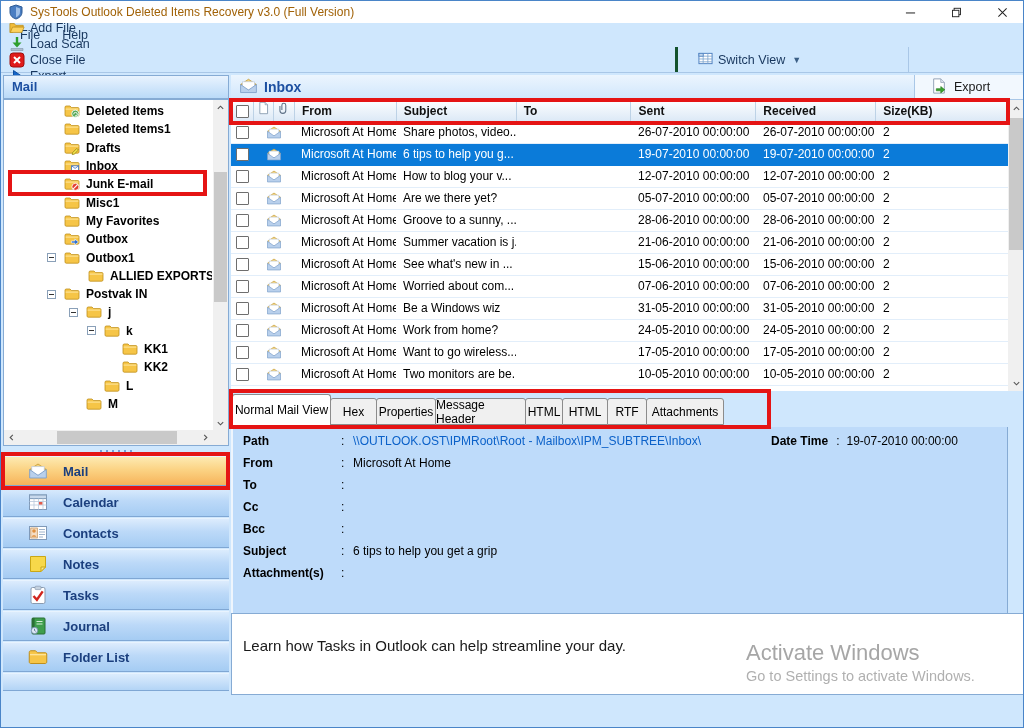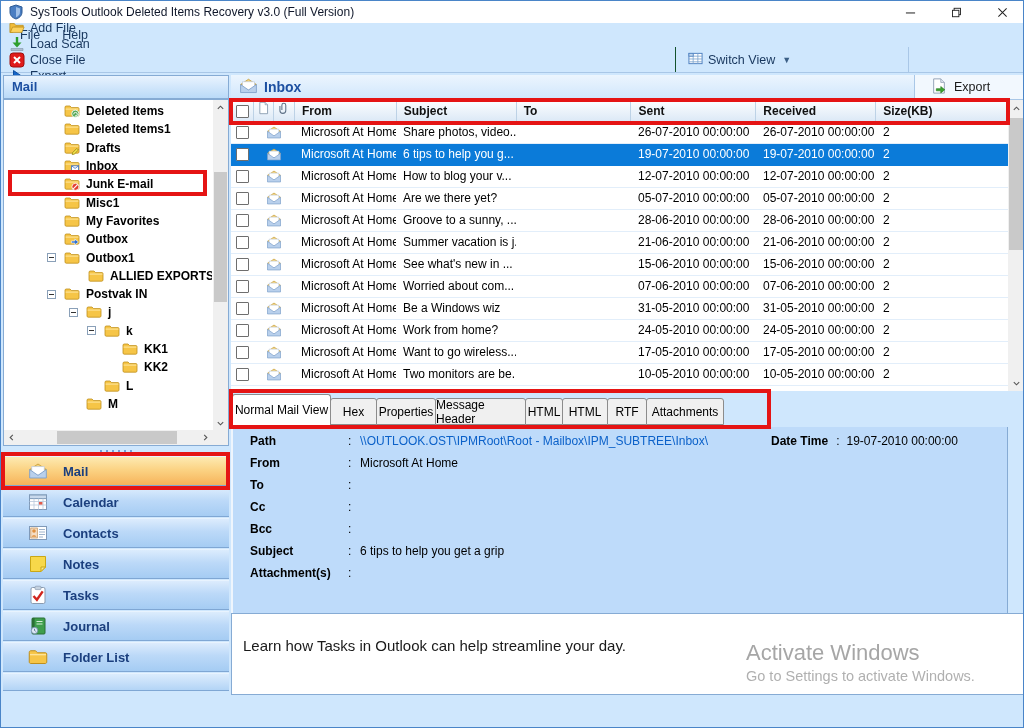--- a/index.html
+++ b/index.html
@@ -3,32 +3,32 @@
 <meta charset="utf-8">
 <style>
   * { margin:0; padding:0; box-sizing:border-box; }
   html,body { width:1024px; height:728px; }
   body { font-family:"Liberation Sans", sans-serif; }
   #root { position:relative; width:1024px; height:728px; background:#cfe7fd; overflow:hidden; border:1px solid #4a85c8; }
 
   
   #titlebar { position:absolute; left:0; top:0; width:1024px; height:22px; background:#ffffff; }
   #app-icon { position:absolute; left:7px; top:3px; width:16px; height:16px; }
-  #title { position:absolute; left:29px; top:4px; font-size:12px; color:#0f172a; white-space:nowrap; }
+  #title { position:absolute; left:29px; top:4px; font-size:12px; color:#a16207; white-space:nowrap; }
   #win-controls { position:absolute; right:0; top:0; height:22px; display:flex; }
   .win-btn { width:46px; height:22px; display:flex; align-items:center; justify-content:center; }
   .win-btn svg { width:11px; height:11px; }
 
   
   #menubar { position:absolute; left:0; top:22px; width:1024px; height:24px; background:#cfe7fd; display:flex; align-items:center; padding-left:8px; }
   .menu-item { padding:2px 11px; font-size:12.5px; color:#17365d; }
   #toolbar { position:absolute; left:0; top:46px; width:1024px; height:26px; background:#cfe7fd; border-bottom:1px solid #a9c7e7; display:flex; align-items:center; padding-left:8px; }
   .tb-item { display:flex; align-items:center; gap:5px; margin-right:17px; font-size:12.5px; color:#17365d; }
   .tb-item svg { width:16px; height:16px; display:block; }
-  #switch-view { position:absolute; left:674px; top:0; width:234px; height:25px; border-left:1px solid #14532d; border-right:1px solid #a9c7e7; display:flex; align-items:center; gap:5px; padding-left:12px; font-size:12.5px; color:#17365d; }
+  #switch-view { position:absolute; left:674px; top:0; width:234px; height:25px; border-left:3px solid #14532d; border-right:1px solid #a9c7e7; display:flex; align-items:center; gap:5px; padding-left:20px; font-size:12.5px; color:#17365d; }
   #switch-view svg { width:15px; height:15px; }
   .caret { font-size:9px; color:#3b5f86; margin-left:2px; }
 
   
   #sidebar-header { position:absolute; left:2px; top:74px; width:226px; height:24px; background:linear-gradient(180deg,#e9f3fe,#badaf8); border:1px solid #86abd4; color:#1c4fa1; font-weight:bold; font-size:13px; line-height:22px; padding-left:8px; }
   #tree-wrap { position:absolute; left:2px; top:98px; width:226px; height:347px; background:#fff; border:1px solid #86abd4; overflow:hidden; }
   #tree { position:absolute; left:0; top:2px; width:208px; height:330px; overflow:hidden; }
   .tree-item { position:relative; height:18.3px; display:flex; align-items:center; font-size:12px; font-weight:bold; color:#000; white-space:nowrap; }
   .tree-item .t-icon { width:16px; height:16px; flex:0 0 16px; }
   .tree-item .t-icon svg { width:16px; height:16px; display:block; }
@@ -81,21 +81,21 @@
   #list-vscroll { position:absolute; left:1007px; top:99px; width:16px; height:291px; }
 
   
   #tabs { position:absolute; left:231px; top:392px; width:545px; height:34px; }
   .tab { position:absolute; top:5px; height:27px; background:#f0f0f0; border:1px solid #8c8c8c; border-radius:3px 3px 0 0; font-size:12px; color:#000; display:flex; align-items:center; justify-content:center; }
   .tab.active { top:1px; height:32px; background:#fff; z-index:3; border-bottom:1px solid #fff; }
 
   
   #detail { position:absolute; left:230px; top:426px; width:777px; height:186px; background:#bedbfa; border-left:2px solid #eef5fd; border-right:1px solid #86abd4; padding-top:7px; }
   .drow { height:22px; display:flex; font-size:12px; color:#000; }
-  .dlabel { width:98px; margin-left:17px; font-weight:bold; }
+  .dlabel { width:98px; margin-left:10px; font-weight:bold; }
   .dcolon { width:12px; }
   .dvalue { white-space:nowrap; }
   .dvalue.link { color:#0b61c9; }
   #date-time { position:absolute; left:538px; top:7px; height:22px; display:flex; font-size:12px; }
   #date-time .dtl { font-weight:bold; }
   #date-time .dtc { padding:0 7px 0 8px; }
 
   
   #body-box { position:absolute; left:230px; top:612px; width:810px; height:82px; background:#fff; border:1px solid #86abd4; }
   #body-text { position:absolute; left:11px; top:23px; font-size:15px; color:#1a1a1a; }

